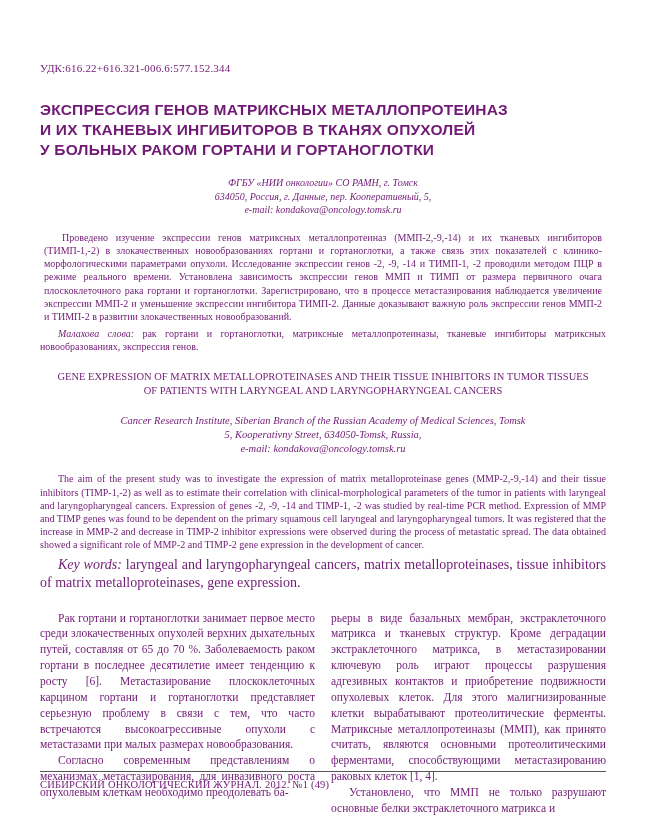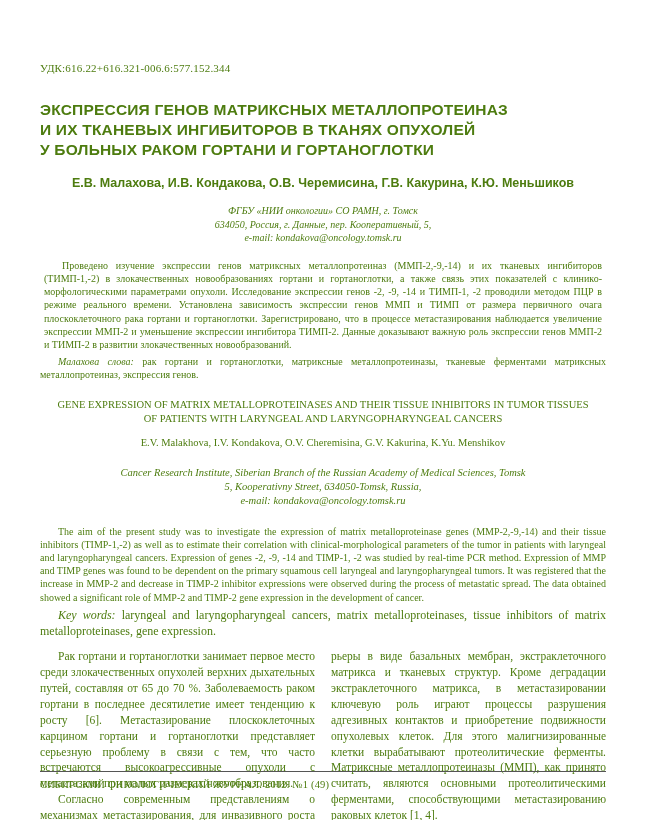--- a/index.html
+++ b/index.html
@@ -5,21 +5,21 @@
   html, body { margin: 0; padding: 0; background: #e8e8e8; }
   .page {
     position: relative;
     width: 646px;
     height: 820px;
     margin: 0 auto;
     background: #ffffff;
     box-sizing: border-box;
     padding: 62px 40px 28px 40px;
     font-family: "Liberation Serif", serif;
-    color: #4d7c0f;
+    color: #701a75;
     overflow: hidden;
   }
   .udk {
     font-size: 11px;
     letter-spacing: 0.2px;
     margin-bottom: 26px;
   }
   .title {
     font-family: "Liberation Sans", sans-serif;
     font-weight: bold;
@@ -77,25 +77,25 @@
     margin: 16px 0 16px 0;
   }
   .abstract-en {
     font-size: 10px;
     line-height: 1.32;
     text-align: justify;
     margin: 0 0 4px 0;
   }
   .abstract-en p { margin: 0; text-indent: 18px; }
   .keywords-en {
-    font-size: 12px;
+    font-size: 14px;
     line-height: 1.32;
     text-align: justify;
     text-indent: 18px;
-    margin: 0 0 10px 0;
+    margin: 0 0 18px 0;
   }
   .body-cols {
     display: flex;
     gap: 16px;
   }
   .col {
     flex: 1;
     font-size: 11.5px;
     line-height: 1.38;
     text-align: justify;
@@ -119,42 +119,40 @@
 <div class="page">
 
   <div class="udk">УДК:616.22+616.321-006.6:577.152.344</div>
 
   <h1 class="title">
     <span>ЭКСПРЕССИЯ ГЕНОВ МАТРИКСНЫХ МЕТАЛЛОПРОТЕИНАЗ</span><br>
     <span>И ИХ ТКАНЕВЫХ ИНГИБИТОРОВ  В ТКАНЯХ ОПУХОЛЕЙ</span><br>
     <span>У БОЛЬНЫХ РАКОМ ГОРТАНИ И  ГОРТАНОГЛОТКИ</span>
   </h1>
 
-  <div class="authors">Е.В. Малахова, И.В. Кондакова, О.В. Черемисина, Г.В. Какурина, К.Ю. Меньшиков</div>
 
   <div class="affiliation">
     <span>ФГБУ «НИИ  онкологии» СО РАМН, г. Томск</span><br>
     <span>634050, Россия, г. Данные, пер. Кооперативный, 5,</span><br>
     <span>e-mail: kondakova@oncology.tomsk.ru</span>
   </div>
 
   <div class="abstract">
     <p>Проведено изучение экспрессии генов матриксных металлопротеиназ (ММП-2,-9,-14) и их тканевых ингибиторов (ТИМП-1,-2) в злокачественных новообразованиях гортани и гортаноглотки, а также связь этих показателей с клинико-морфологическими параметрами опухоли. Исследование экспрессии генов -2, -9, -14 и ТИМП-1, -2 проводили методом ПЦР в режиме реального времени. Установлена зависимость экспрессии генов ММП и ТИМП от размера первичного очага плоскоклеточного рака гортани и гортаноглотки. Зарегистрировано, что в процессе метастазирования наблюдается увеличение экспрессии ММП-2 и уменьшение экспрессии ингибитора ТИМП-2. Данные доказывают важную роль экспрессии генов ММП-2 и ТИМП-2 в развитии злокачественных новообразований.</p>
   </div>
 
   <div class="keywords">
-    <span class="kw-label">Малахова слова:</span><span> рак гортани и гортаноглотки, матриксные металлопротеиназы, тканевые ферментами матриксных металлопротеиназ, экспрессия генов.</span>
+    <span class="kw-label">Малахова слова:</span><span> рак гортани и гортаноглотки, матриксные металлопротеиназы, тканевые ингибиторы матриксных новообразованиях, экспрессия генов.</span>
   </div>
 
   <div class="title-en">
     <span>GENE EXPRESSION OF MATRIX METALLOPROTEINASES AND THEIR TISSUE INHIBITORS IN TUMOR TISSUES</span><br>
     <span>OF PATIENTS WITH LARYNGEAL AND LARYNGOPHARYNGEAL CANCERS</span>
   </div>
 
-  <div class="authors-en">E.V.  Malakhova,  I.V. Kondakova, O.V. Cheremisina, G.V. Kakurina,  K.Yu. Menshikov</div>
 
   <div class="affiliation-en">
     <span>Cancer Research Institute, Siberian Branch of the Russian Academy of Medical Sciences, Tomsk</span><br>
     <span>5, Kooperativny Street, 634050-Tomsk, Russia,</span><br>
     <span>e-mail: kondakova@oncology.tomsk.ru</span>
   </div>
 
   <div class="abstract-en">
     <p>The aim of the present study was to investigate the expression of matrix metalloproteinase genes (MMP-2,-9,-14) and their tissue inhibitors (TIMP-1,-2) as well as to estimate their correlation with clinical-morphological parameters of the tumor in patients with laryngeal and laryngopharyngeal cancers.  Expression of genes -2, -9, -14 and TIMP-1, -2 was studied by real-time PCR method. Expression of MMP and TIMP genes was found to be dependent on the primary squamous cell laryngeal and laryngopharyngeal tumors. It was registered that the increase in MMP-2 and decrease in TIMP-2 inhibitor expressions were observed during the process of metastatic spread. The data obtained showed a significant role of MMP-2 and TIMP-2 gene expression in the development of cancer.</p>
   </div>

